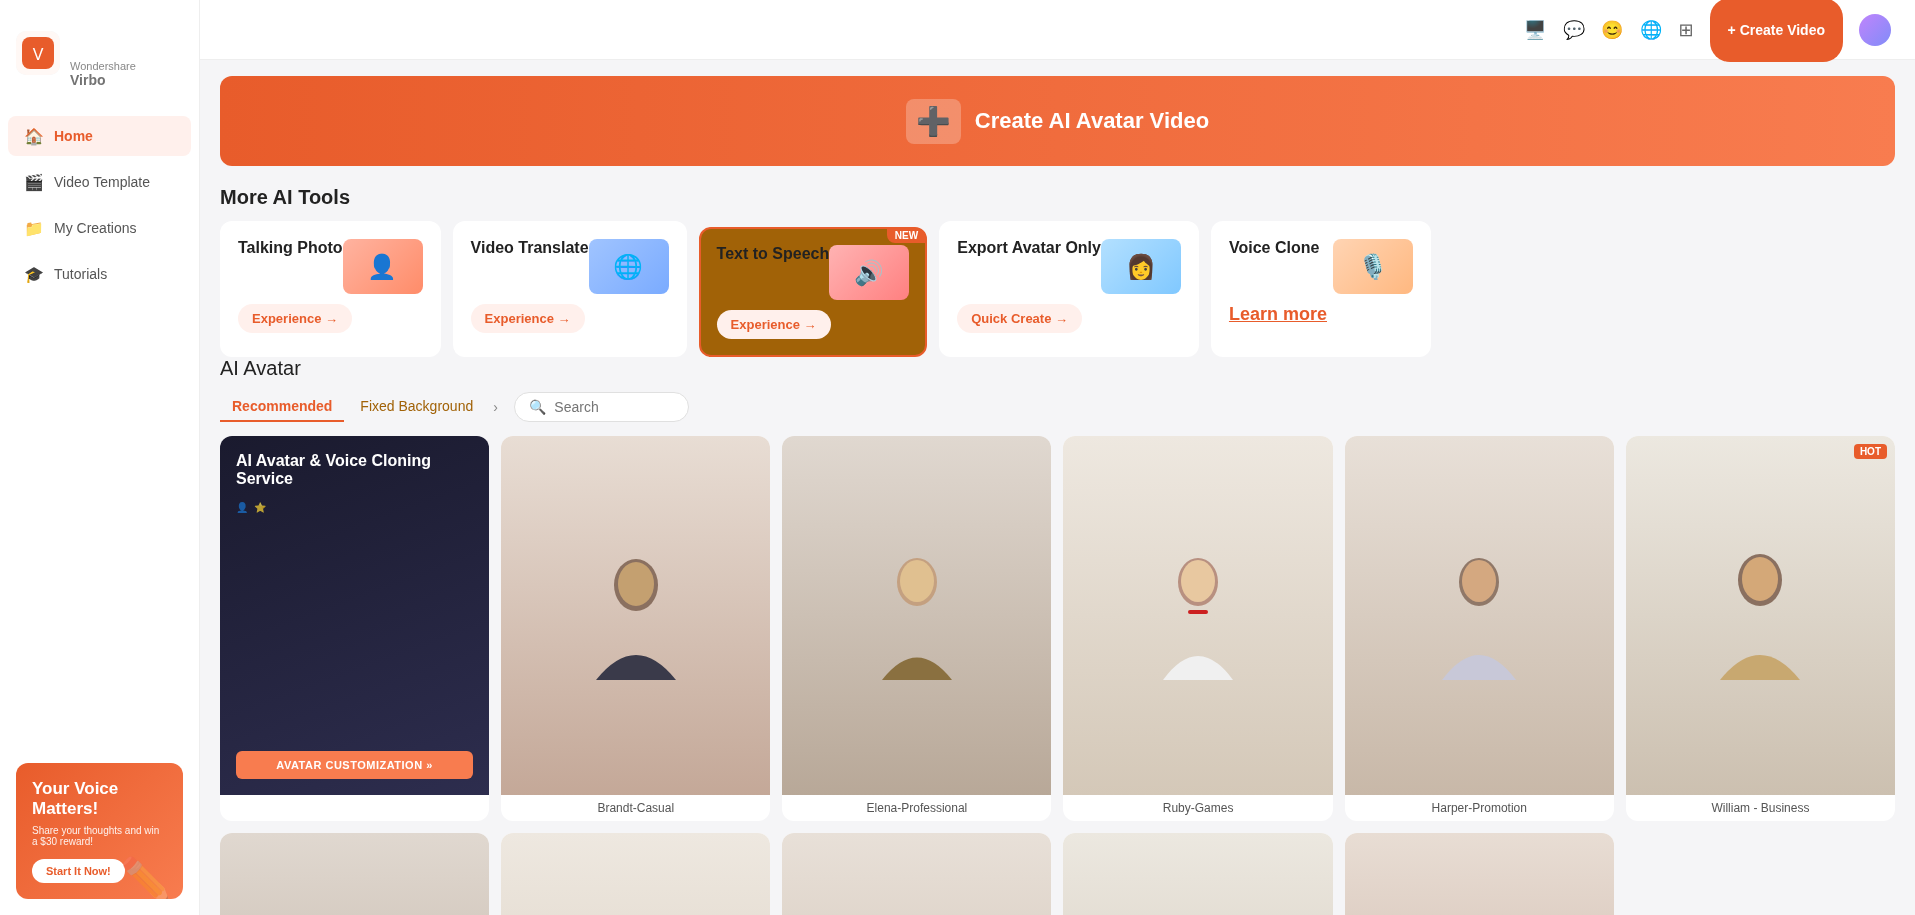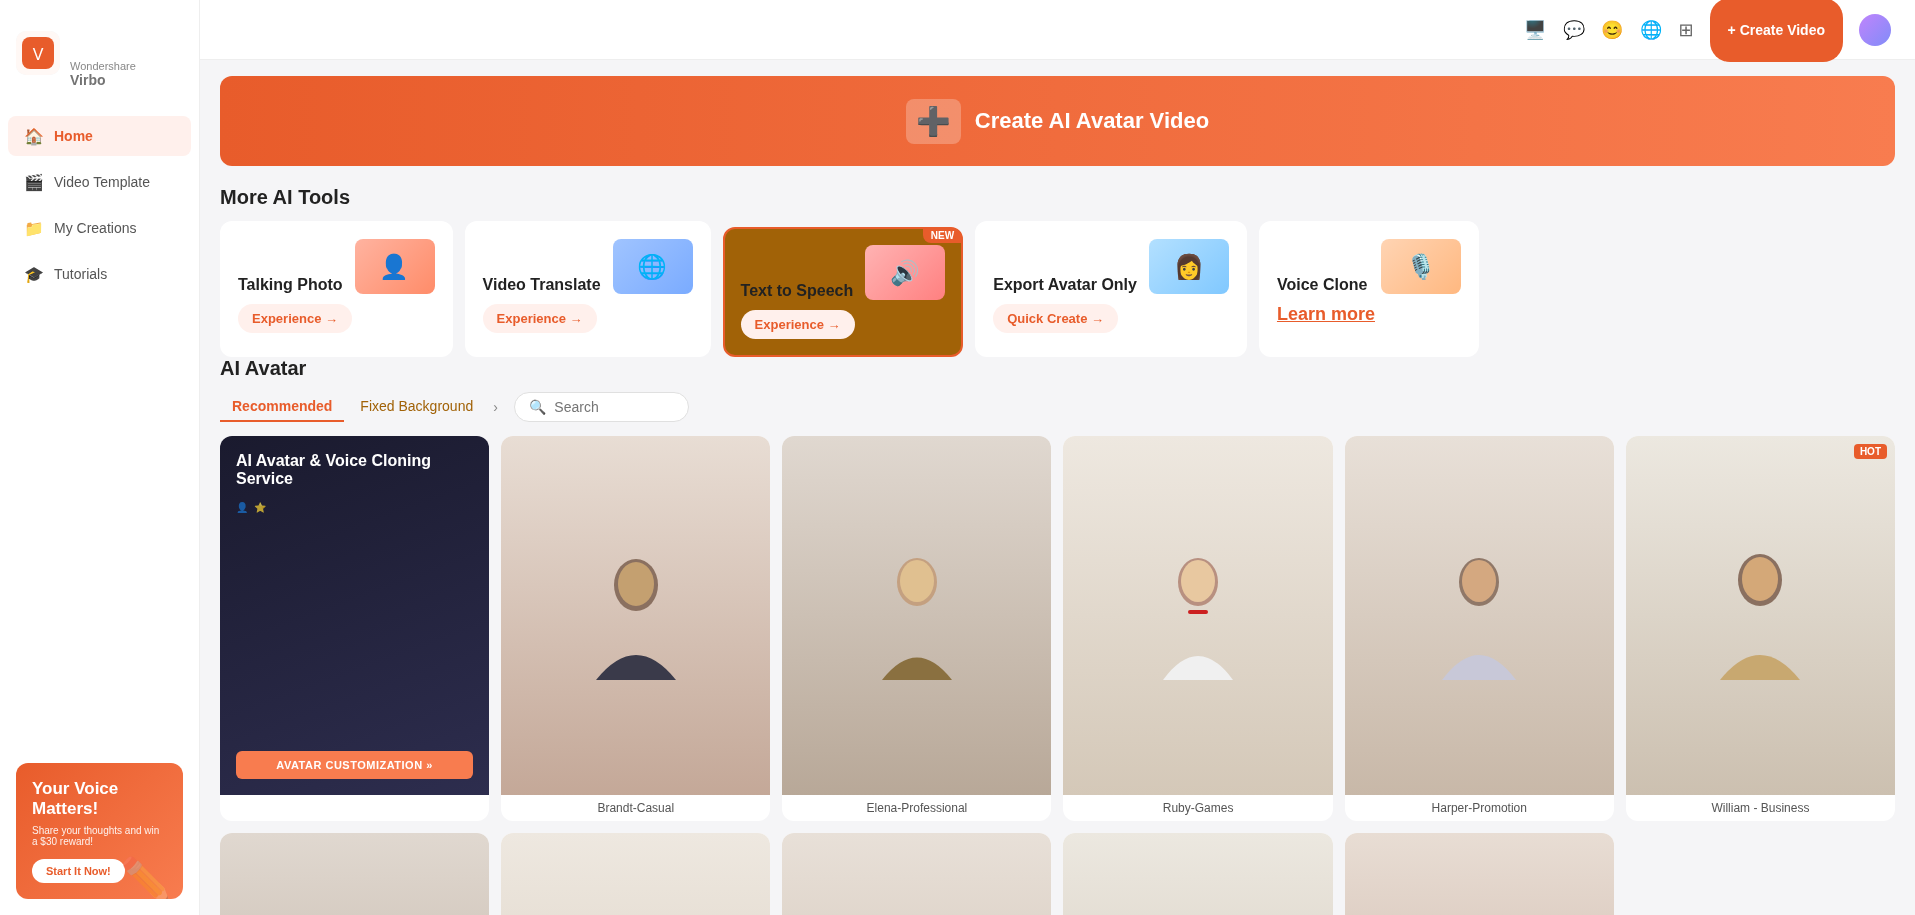--- a/index.html
+++ b/index.html
@@ -143,21 +143,21 @@
       min-width: 220px;
       flex-shrink: 0;
       display: flex;
       flex-direction: column;
       gap: 10px;
       cursor: pointer;
       border: 2px solid transparent;
       position: relative;
     }
     .tool-card.highlighted { border: 2px solid #e85c2b; background: #a16207; margin-top: 6px; }
-    .tool-card-top { display: flex; justify-content: space-between; align-items: flex-end; gap: 12px; }
+    .tool-card-top { display: flex; justify-content: space-between; align-items: flex-start; }
     .tool-card-name { font-size: 16px; font-weight: 600; color: #222; }
     .tool-card-btn {
       display: inline-flex;
       align-items: center;
       gap: 6px;
       background: #fff0ec;
       color: #e85c2b;
       border: none;
       border-radius: 20px;
       padding: 7px 14px;
@@ -276,21 +276,21 @@
 
     
     .tool-img-talking { background: linear-gradient(135deg, #ffb3a0, #ff8c69); border-radius: 8px; width: 80px; height: 55px; display: flex; align-items: center; justify-content: center; font-size: 24px; }
     .tool-img-translate { background: linear-gradient(135deg, #a0c4ff, #7aabff); border-radius: 8px; width: 80px; height: 55px; display: flex; align-items: center; justify-content: center; font-size: 24px; }
     .tool-img-tts { background: linear-gradient(135deg, #ffb3b3, #ff8080); border-radius: 8px; width: 80px; height: 55px; display: flex; align-items: center; justify-content: center; font-size: 24px; }
     .tool-img-export { background: linear-gradient(135deg, #b3e0ff, #80c8ff); border-radius: 8px; width: 80px; height: 55px; display: flex; align-items: center; justify-content: center; font-size: 24px; }
     .tool-img-clone { background: linear-gradient(135deg, #ffd4b3, #ffb880); border-radius: 8px; width: 80px; height: 55px; display: flex; align-items: center; justify-content: center; font-size: 24px; }
 
     
     #ai-avatar-full { padding: 0 20px 20px; }
-    .avatar-section-title { font-size: 20px; font-weight: 700; color: #222; margin-bottom: 12px; }
+    .avatar-section-title { font-size: 20px; font-weight: 400; color: #222; margin-bottom: 12px; }
     .avatar-tabs-row { display: flex; align-items: flex-end; margin-bottom: 14px; }
   </style>
 </head>
 <body>
 
 <div id="sidebar">
   <div id="logo-area">
     <div id="logo-icon">
       <svg width="44" height="44" viewBox="0 0 44 44">
         <rect width="44" height="44" rx="10" fill="#fff8f5"></rect>

